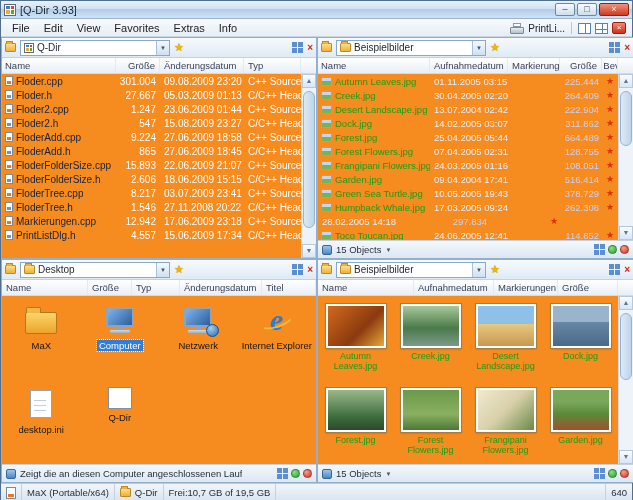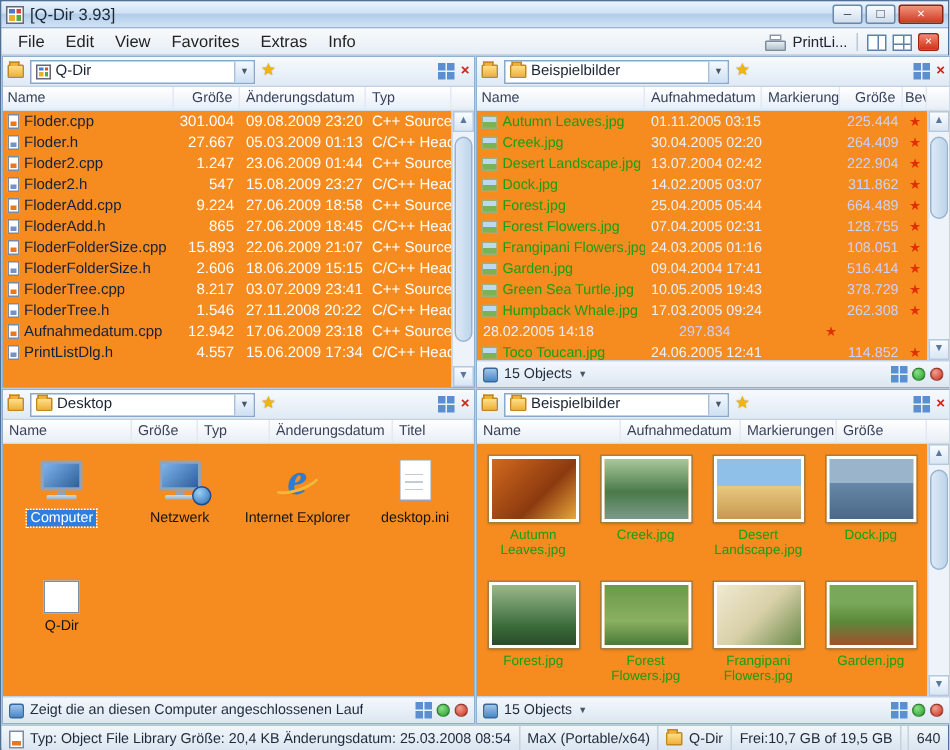--- a/index.html
+++ b/index.html
@@ -320,21 +320,21 @@
                 <i class="fic fh"></i>
                 <span class="nm1">FloderTree.h</span>
               </span>
               <span class="cell c-size w">1.546</span>
               <span class="cell c-date w">27.11.2008 20:22</span>
               <span class="cell c-type w">C/C++ Header</span>
             </div>
             <div class="row">
               <span class="cell c-name">
                 <i class="fic fcpp"></i>
-                <span class="nm1">Aufnahmedatum.cpp</span>
+                <span class="nm1">Markierungen.cpp</span>
               </span>
               <span class="cell c-size w">12.942</span>
               <span class="cell c-date w">17.06.2009 23:18</span>
               <span class="cell c-type w">C++ Source</span>
             </div>
             <div class="row">
               <span class="cell c-name">
                 <i class="fic fh"></i>
                 <span class="nm1">PrintListDlg.h</span>
               </span>
@@ -568,20 +568,24 @@
       </div>
       <div class="heads nos">
           <span class="hcell c3-name">Name</span>
           <span class="hcell c3-size">Größe</span>
           <span class="hcell c3-type">Typ</span>
           <span class="hcell c3-date">Änderungsdatum</span>
           <span class="hcell c3-title">Titel</span>
         </div>
       <div class="content">
         <div class="dgrid">
+            <div class="dcell">
+              <div class="dicon ic-folder"></div>
+              <div class="dlabel">MaX</div>
+            </div>
             <div class="dcell">
               <div class="dicon ic-computer">
                 <i class="scr"></i>
                 <i class="stand"></i>
                 <i class="foot"></i>
               </div>
               <div class="dlabel sel">Computer</div>
             </div>
             <div class="dcell">
               <div class="dicon ic-network">
@@ -713,21 +717,20 @@
           <span class="dot r"></span>
         </span>
       </div>
     </div>
 
   </div>
 
   <div class="mstat">
     <span class="mseg">
       <i class="fic fcpp big"></i>
-      <span>Typ: Object File Library Größe: 20,4 KB Änderungsdatum: 25.03.2008 08:54</span>
     </span>
     <span class="mseg">MaX (Portable/x64)</span>
     <span class="mseg">
       <span class="mini-folder"></span>
       <span>Q-Dir</span>
     </span>
     <span class="mseg">Frei:10,7 GB of 19,5 GB</span>
     <span class="mspacer"></span>
     <span class="mseg last">640</span>
   </div>

